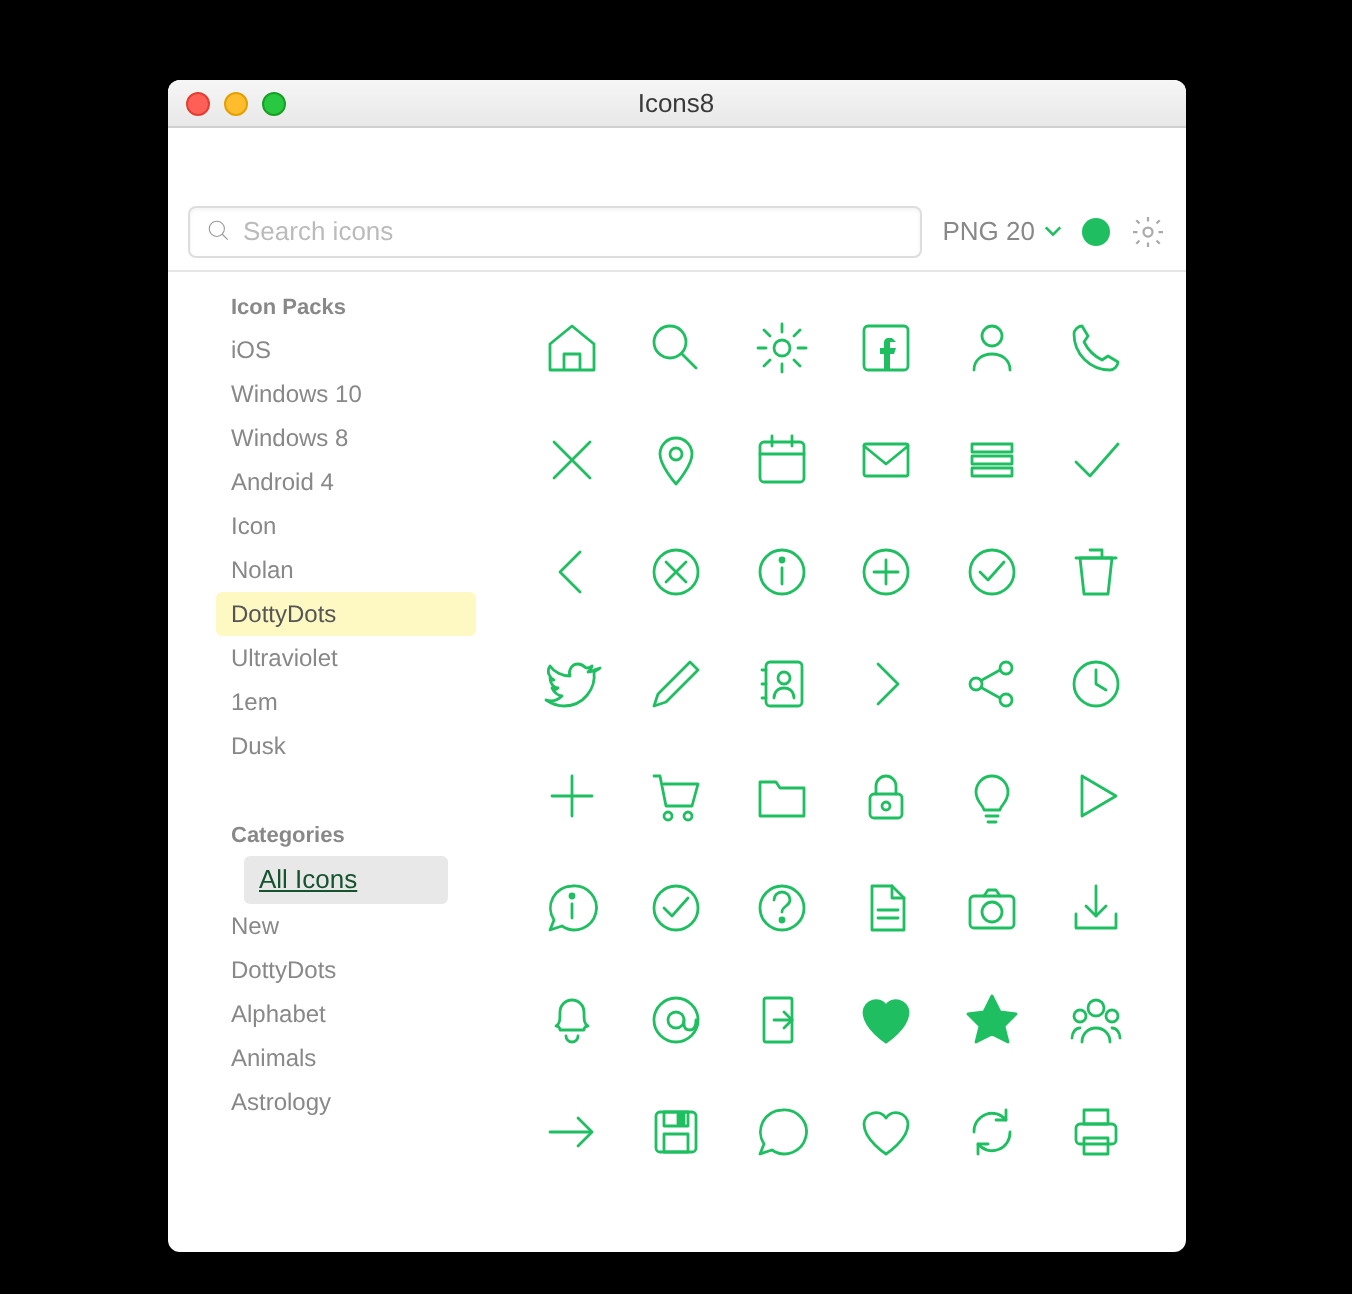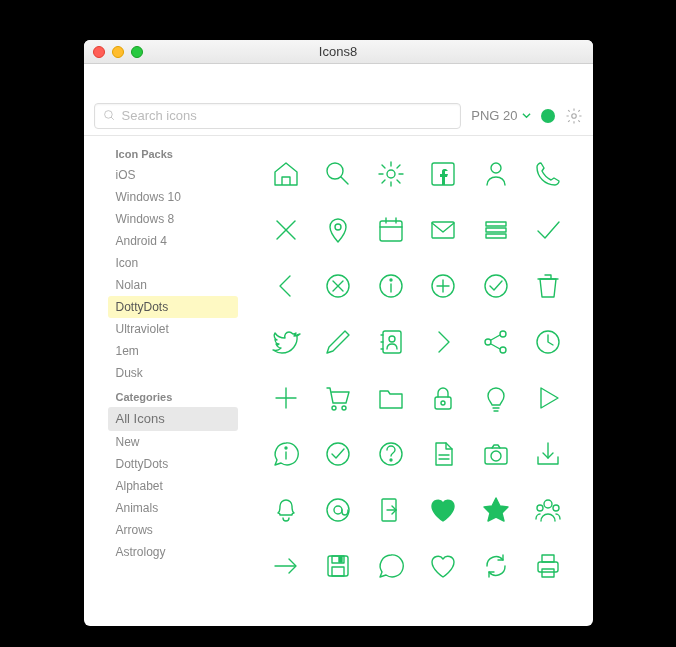--- a/index.html
+++ b/index.html
@@ -19,21 +19,21 @@
   .search input::placeholder { color:#bbb; }
   .format { font-size:13px; color:#888; display:flex; align-items:center; gap:4px; cursor:pointer; }
   .format svg { width:9px; height:9px; }
   .dot { width:14px; height:14px; border-radius:50%; background:#1fbf61; }
   .gear { width:18px; height:18px; stroke:#aaa; fill:none; cursor:pointer; }
   .body { display:flex; height: 490px; padding-left: 20px; }
   .sidebar { width: 138px; padding: 8px 0; overflow-y:auto; }
   .sidebar .heading { font-size:11px; font-weight:bold; color:#888; padding: 4px 12px; }
   .sidebar .item { font-size:12px; color:#888; padding: 2px 12px; cursor:pointer; line-height:1.5; }
   .sidebar .item.selected { background:#fef9c3; color:#555; border-radius:3px; margin:0 4px; padding:2px 8px;}
-  .sidebar .item.cat-selected { background:#e8e8e8; color:#737373; border-radius:3px; margin:0 4px; padding:2px 8px; font-size:13px;}
+  .sidebar .item.cat-selected { background:#e8e8e8; color:#14532d; border-radius:3px; margin:0 18px; padding:2px 8px; font-size:13px;text-decoration:underline;}
   .grid { flex:1; padding: 10px 18px; display:grid; grid-template-columns: repeat(6, 1fr); grid-auto-rows: 56px; overflow-y:auto; }
   .cell { display:flex; align-items:center; justify-content:center; cursor:pointer; }
   .cell svg { width:30px; height:30px; stroke:#1fbf61; fill:none; stroke-width:1.4; stroke-linecap:round; stroke-linejoin:round; }
 </style>
 </head>
 <body>
 
 <div class="window">
   <div class="titlebar">
     <div class="traffic">
@@ -73,28 +73,27 @@
           <div class="item">Windows 10</div>
           <div class="item">Windows 8</div>
           <div class="item">Android 4</div>
           <div class="item">Icon</div>
           <div class="item">Nolan</div>
           <div class="item selected">DottyDots</div>
           <div class="item">Ultraviolet</div>
           <div class="item">1em</div>
           <div class="item">Dusk</div>
         </div>
-      <div class="heading" style="margin-top:3px">Categories</div>
+      <div class="heading" style="margin-top:24px">Categories</div>
       <div id="cats-list">
           <div class="item cat-selected">All Icons</div>
           <div class="item">New</div>
           <div class="item">DottyDots</div>
           <div class="item">Alphabet</div>
           <div class="item">Animals</div>
-          <div class="item">Arrows</div>
           <div class="item">Astrology</div>
         </div>
     </div>
     <div class="grid" id="icon-grid">
         <div class="cell">
           <svg viewBox="0 0 30 30">
             <path d="M4 13 L15 4 L26 13 V26 H4 Z M11 26 V18 H19 V26"></path>
           </svg>
         </div>
         <div class="cell">

